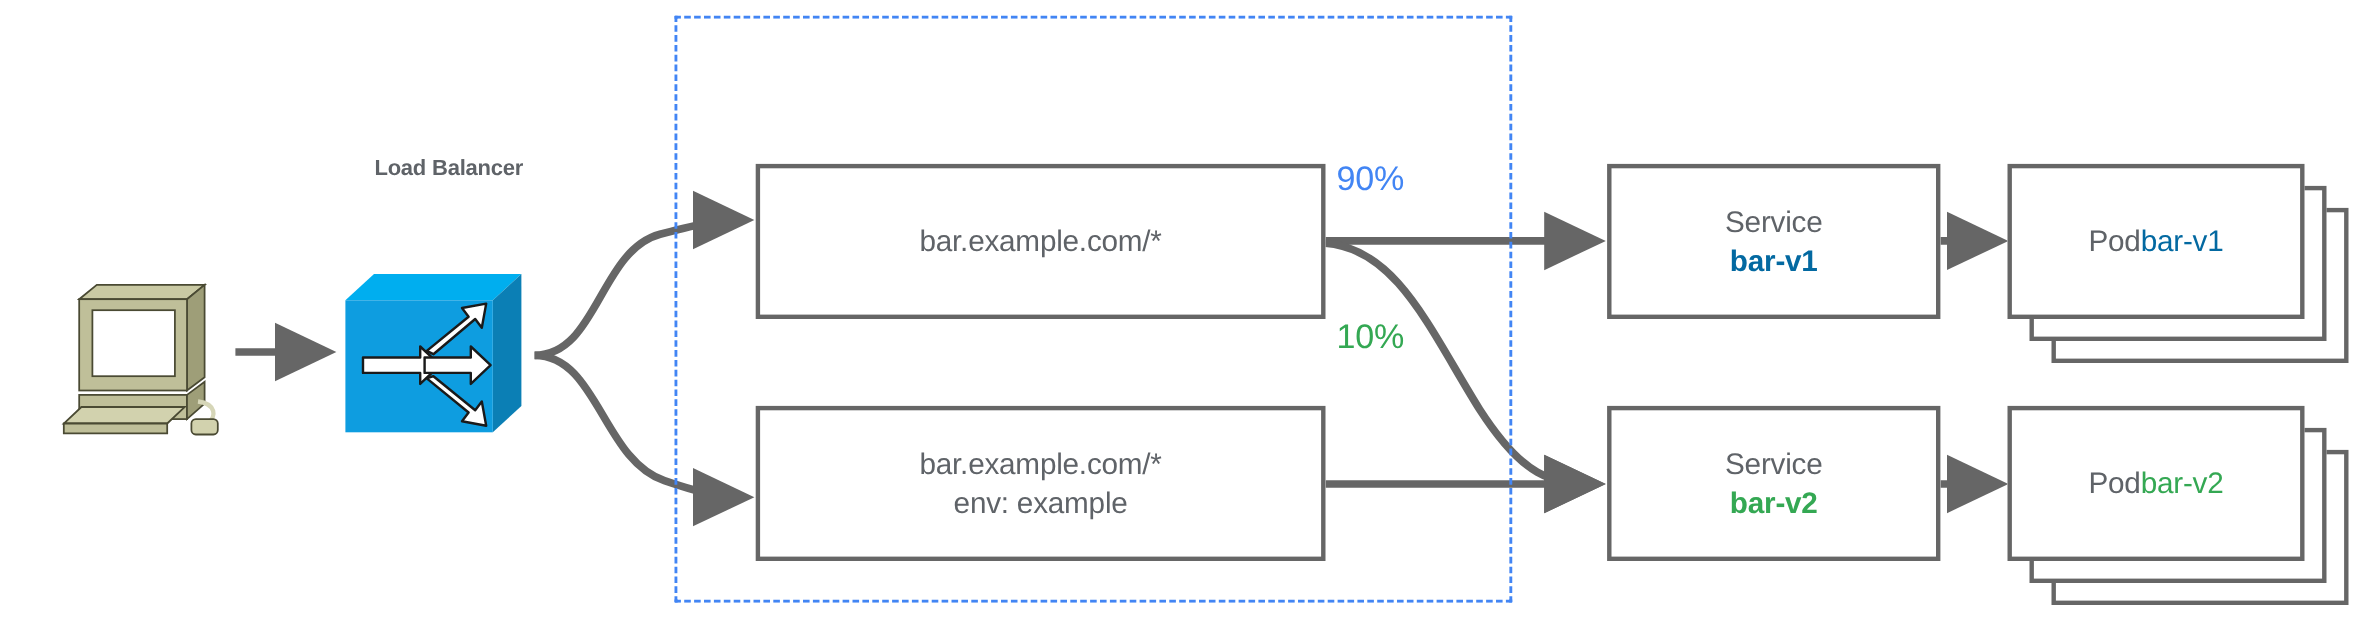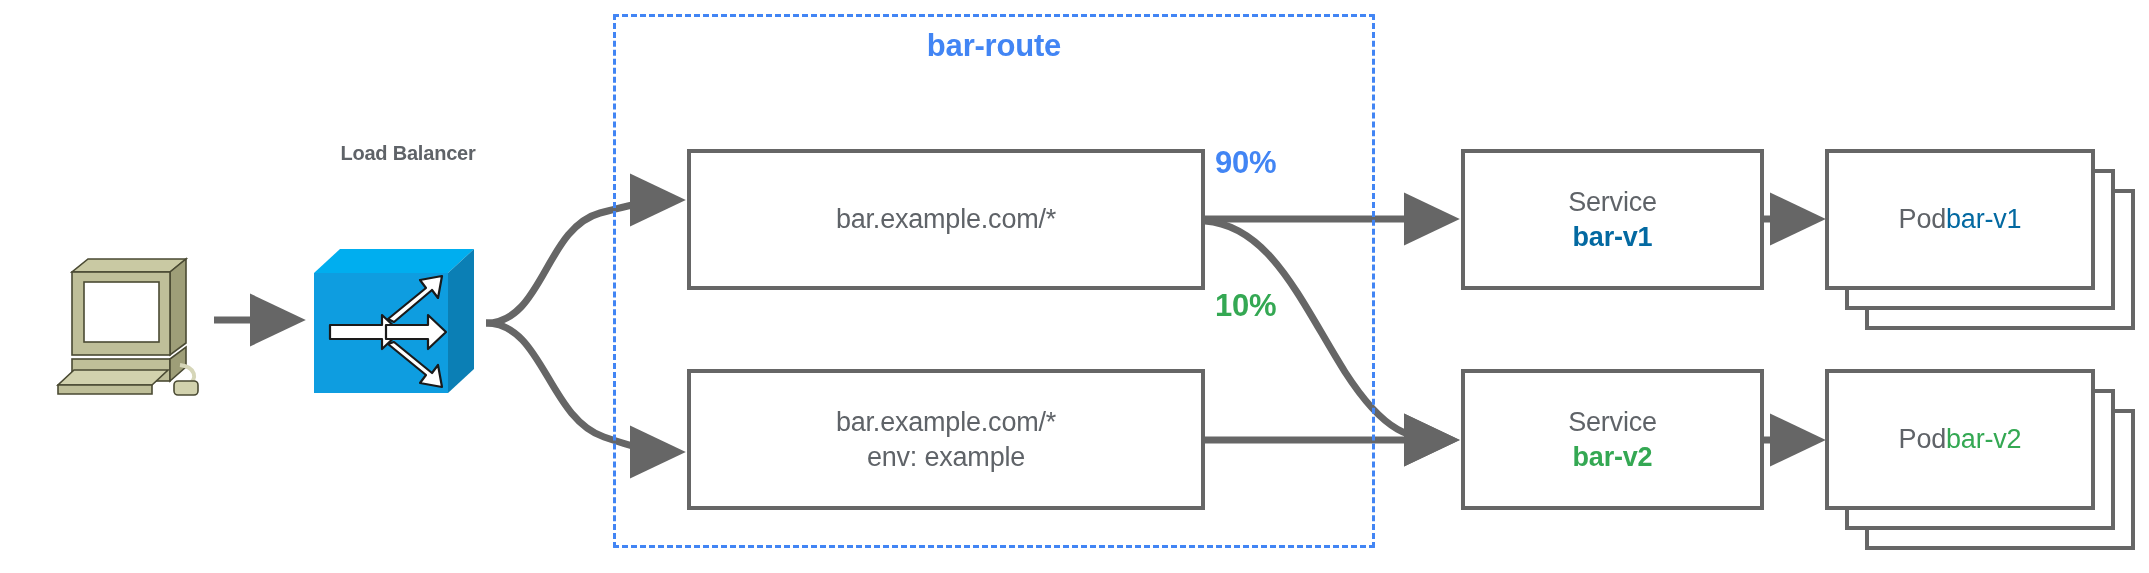--- a/index.html
+++ b/index.html
@@ -46,21 +46,21 @@
     background:#ffffff;border:4px solid #666666;
   }
   .pod-stack .sheet.s3{left:40px;top:40px;z-index:1;}
   .pod-stack .sheet.s2{left:20px;top:20px;z-index:2;}
   .pod-stack .sheet.s1{left:0;top:0;z-index:3;
     display:flex;flex-direction:row;align-items:center;justify-content:center;
     color:#5F6368;font-size:27px;line-height:35px;letter-spacing:-0.2px;}
   .pod-top{left:1825px;top:149px;}
   .pod-bottom{left:1825px;top:369px;}
 
-  .pct{position:absolute;font-weight:bold;font-size:31px;letter-spacing:-0.2px;text-align:center;}
+  .pct{position:absolute;font-weight:normal;font-size:31px;letter-spacing:-0.2px;text-align:center;}
   .pct-90{left:1215px;top:145px;color:#4285F4;}
   .pct-10{left:1215px;top:288px;color:#34A853;}
 
   
   .computer-icon{position:absolute;left:40px;top:255px;width:170px;height:145px;}
   .lb-icon{position:absolute;left:308px;top:243px;width:172px;height:155px;}
 </style>
 </head>
 <body>
 
@@ -133,21 +133,20 @@
       <polygon points="78,82 120,82 120,72 138,89 120,106 120,96 78,96"></polygon>
       <polygon points="80,76 118,45 112,37 134,33 130,55 124,47 86,79"></polygon>
       <polygon points="86,99 124,130 130,122 134,144 112,140 118,132 80,101"></polygon>
     </g>
   </svg>
 
   <div class="lb-label">Load Balancer</div>
 
   <div class="dashed-region"></div>
   <div class="region-title">
-    <div>bar-route</div>
   </div>
 
   <div class="box route-top">
     <div>bar.example.com/*</div>
   </div>
 
   <div class="box route-bottom">
     <div>bar.example.com/*</div>
     <div>env: example</div>
   </div>

